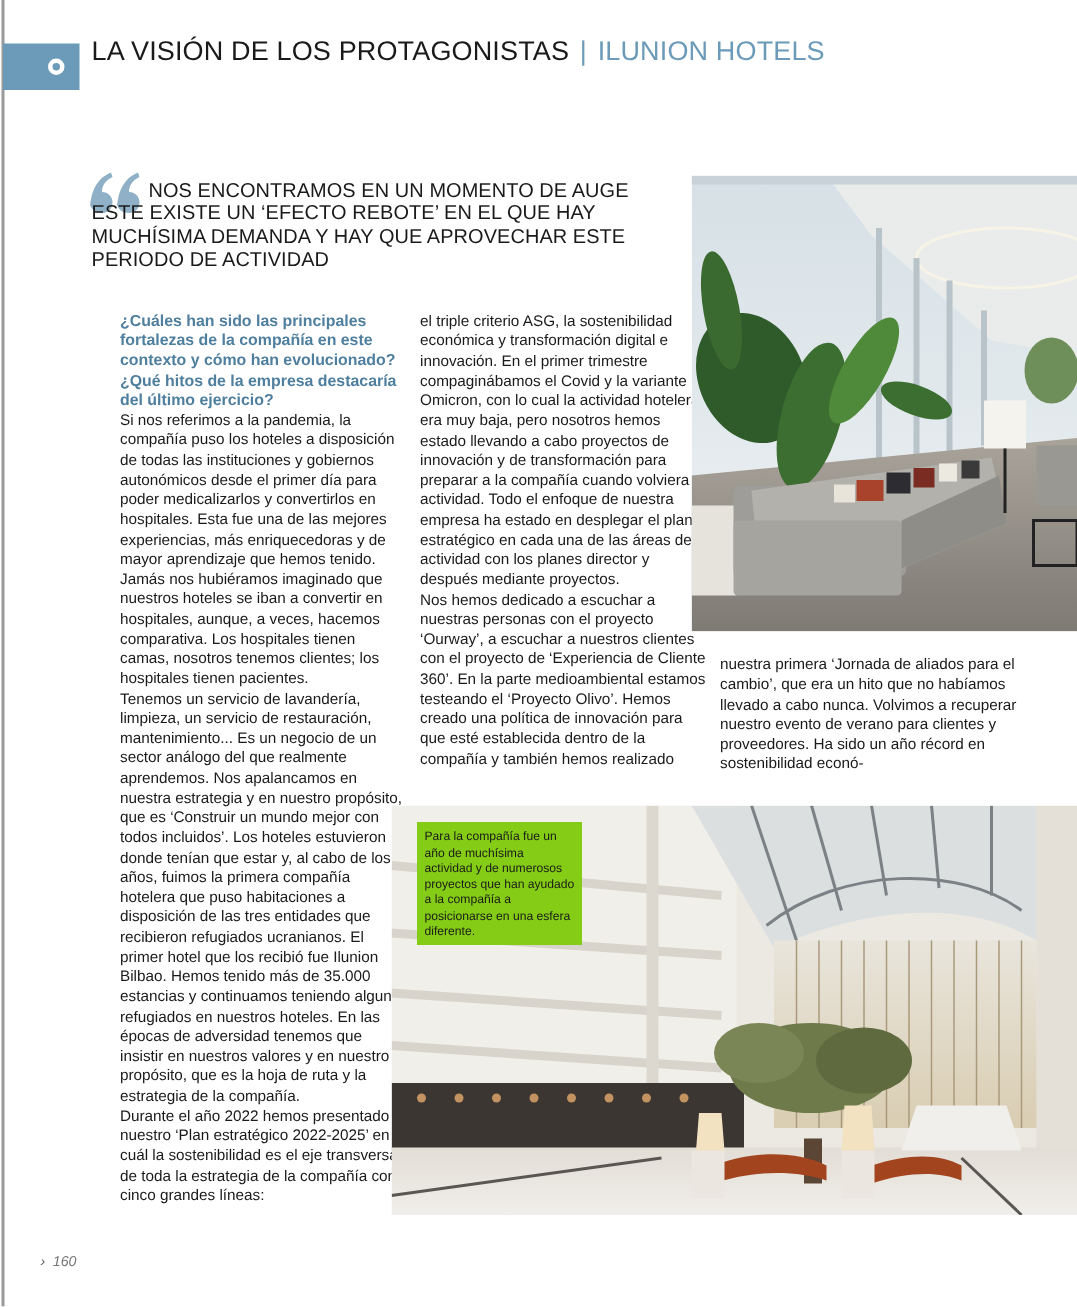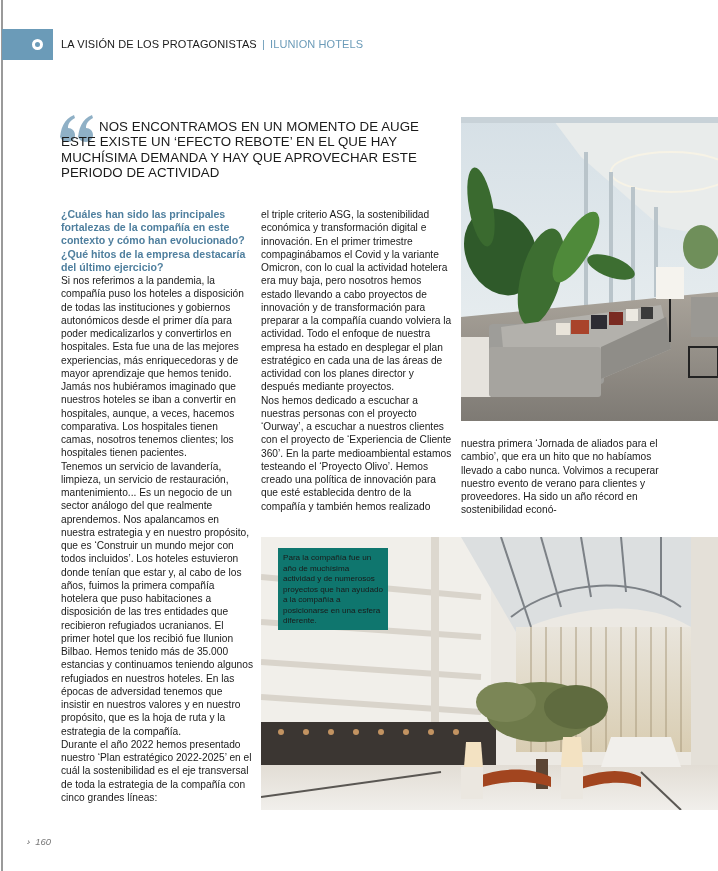--- a/index.html
+++ b/index.html
@@ -4,41 +4,41 @@
 <style>
   * { box-sizing: border-box; margin: 0; padding: 0; }
   html, body { width: 718px; height: 871px; background: #ffffff; overflow: hidden; }
   body { position: relative; font-family: "Liberation Sans", sans-serif; color: #1a1a1a; }
 
   .left-rule { position: absolute; left: 1px; top: 0; width: 2px; height: 871px; background: #9a9a9a; }
 
   .section-tab { position: absolute; left: 2px; top: 29px; width: 51px; height: 31px; background: #6b9bb8; }
   .section-tab .dot { position: absolute; left: 30px; top: 10px; width: 11px; height: 11px; border-radius: 50%; border: 3px solid #ffffff; background: #6b9bb8; }
 
-  .section-title { position: absolute; left: 61px; top: 38px; font-size: 11px; letter-spacing: 0.1px; white-space: nowrap; }
+  .section-title { position: absolute; left: 61px; top: 24px; font-size: 18px; letter-spacing: 0.1px; white-space: nowrap; }
   .section-title .main { color: #1a1a1a; }
   .section-title .sep { color: #6b9bb8; margin: 0 2px; }
   .section-title .sub { color: #6b9bb8; }
 
   .quote-mark { position: absolute; left: 58px; top: 113px; width: 38px; height: 30px; }
   .pull-quote { position: absolute; left: 61px; top: 119px; width: 380px; font-size: 13.3px; line-height: 15.3px; color: #1a1a1a; text-indent: 38px; letter-spacing: 0.05px; }
 
-  .col { position: absolute; font-size: 10.2px; line-height: 13.25px; color: #1a1a1a; }
+  .col { position: absolute; font-size: 10.2px; line-height: 13.25px; color: #1a1a1a; margin-left: 19px; }
   .col p { margin: 0; }
   .col-1 { left: 61px; top: 208px; width: 192px; }
   .col-2 { left: 261px; top: 208px; width: 192px; }
   .col-3 { left: 461px; top: 437px; width: 205px; }
   .question { color: #4f7f9e; font-weight: bold; font-size: 10.6px; line-height: 13.2px; margin-bottom: 0; }
 
   .photo { position: absolute; overflow: hidden; }
   .photo-lounge { left: 461px; top: 117px; width: 257px; height: 304px; }
   .photo-atrium { left: 261px; top: 537px; width: 457px; height: 273px; }
   .photo svg { display: block; width: 100%; height: 100%; }
 
-  .caption-box { position: absolute; left: 278px; top: 548px; width: 110px; height: 82px; background: #0f766e; padding: 5px 5px 0 5px; font-size: 8.1px; line-height: 10.5px; color: #1a1a1a; }
+  .caption-box { position: absolute; left: 278px; top: 548px; width: 110px; height: 82px; background: #84cc16; padding: 5px 5px 0 5px; font-size: 8.1px; line-height: 10.5px; color: #1a1a1a; }
 
   .folio { position: absolute; left: 27px; top: 836px; font-size: 9.5px; color: #777777; font-style: italic; }
   .folio .chev { margin-right: 5px; color: #555555; }
 </style>
 </head>
 <body>
 
 <div class="left-rule"></div>
 
 <div class="section-tab">

